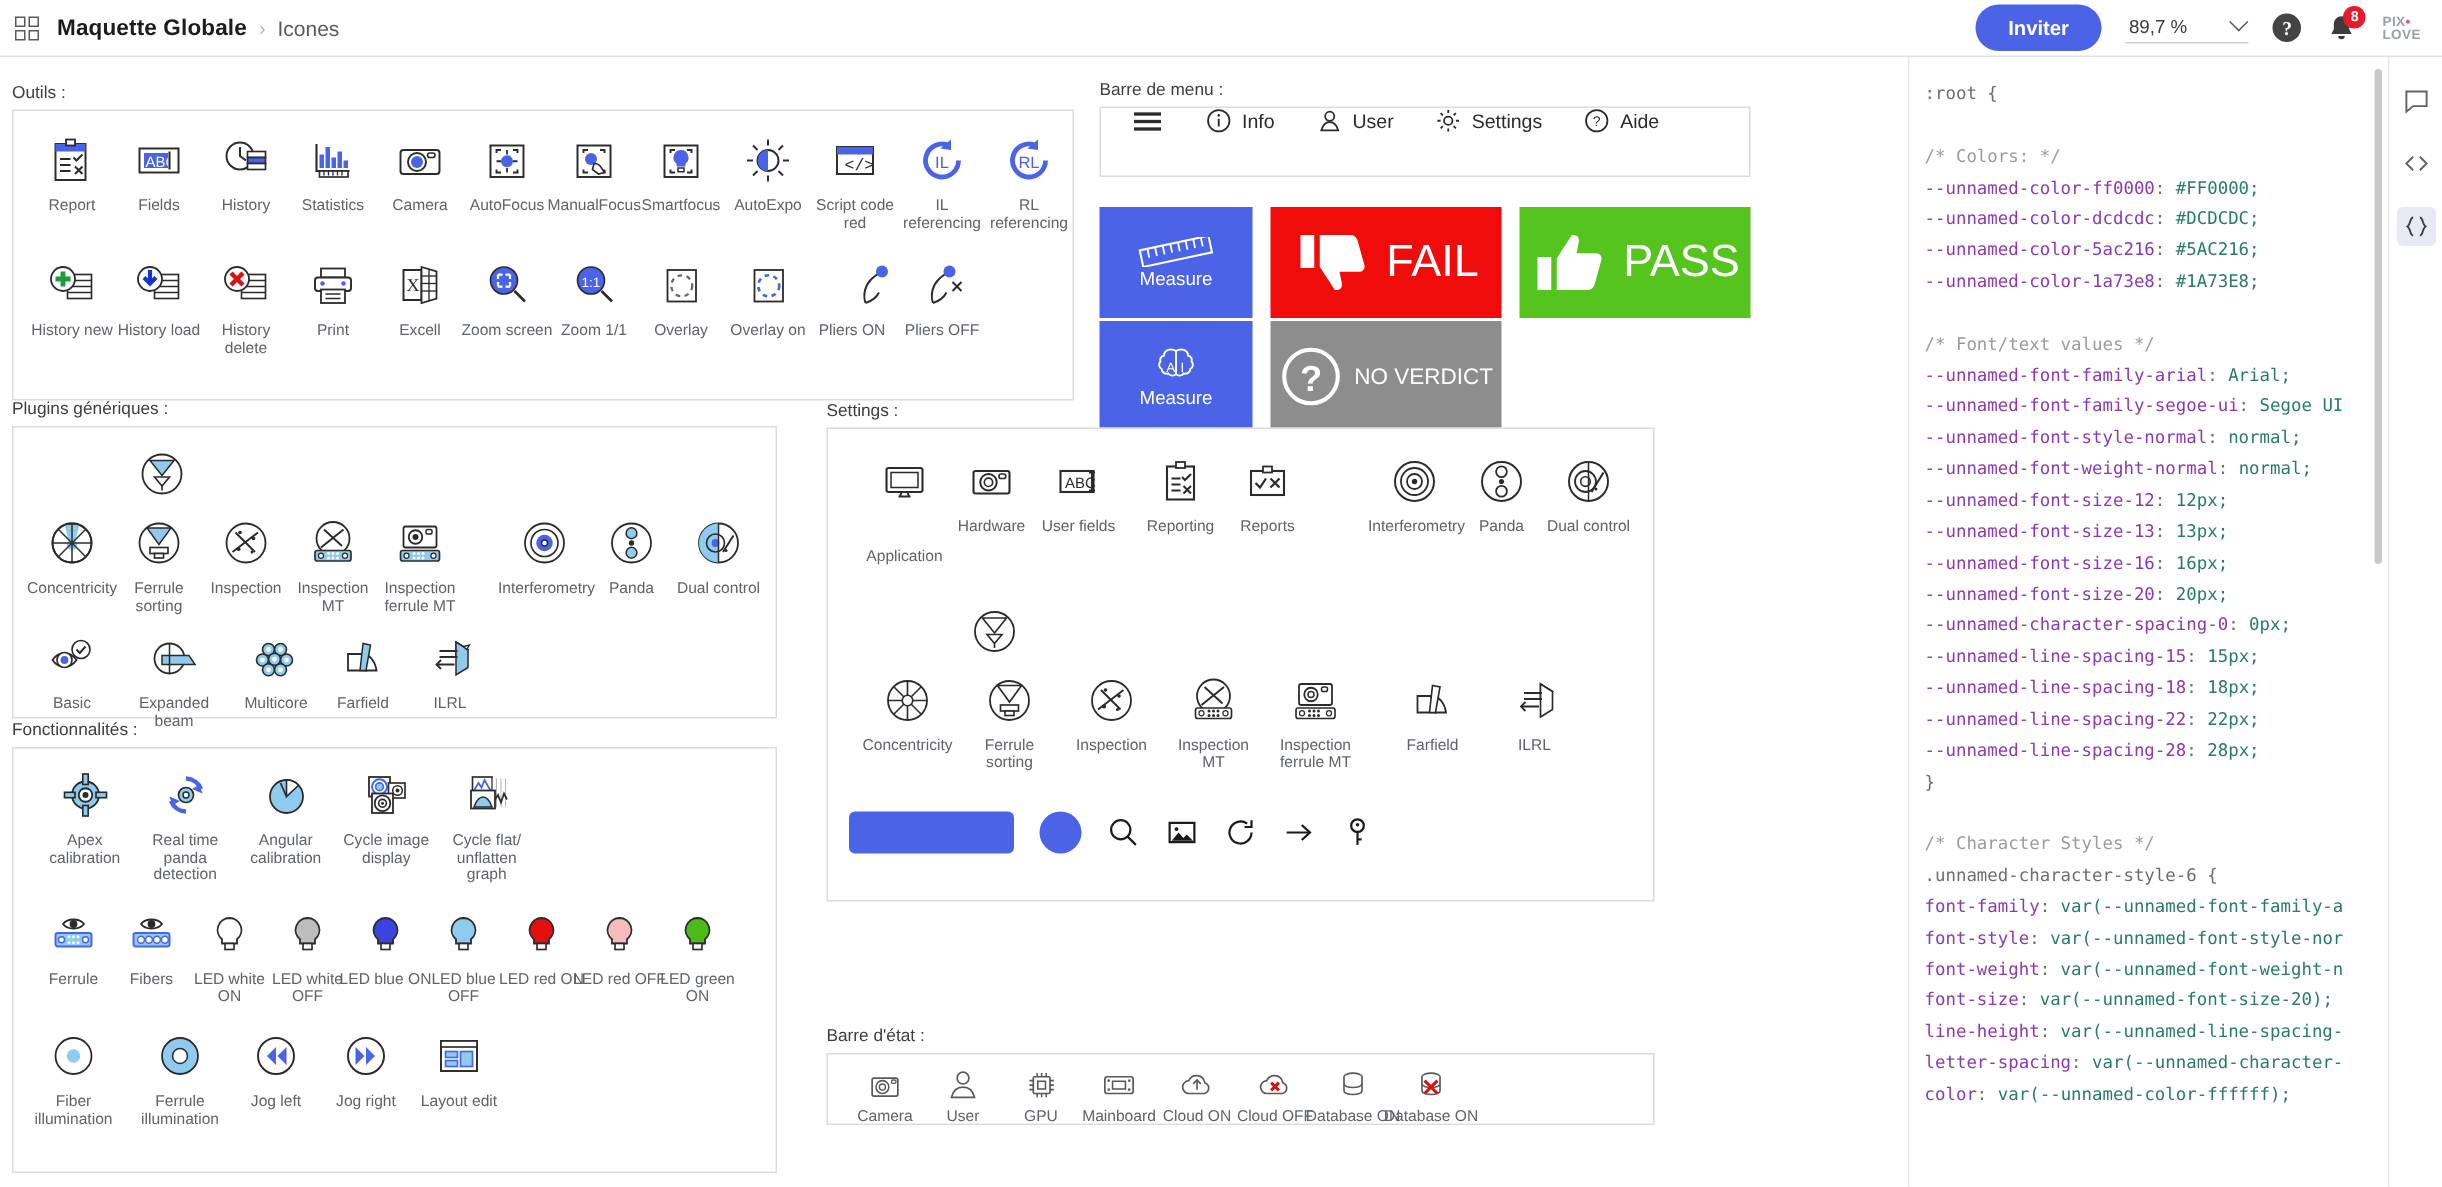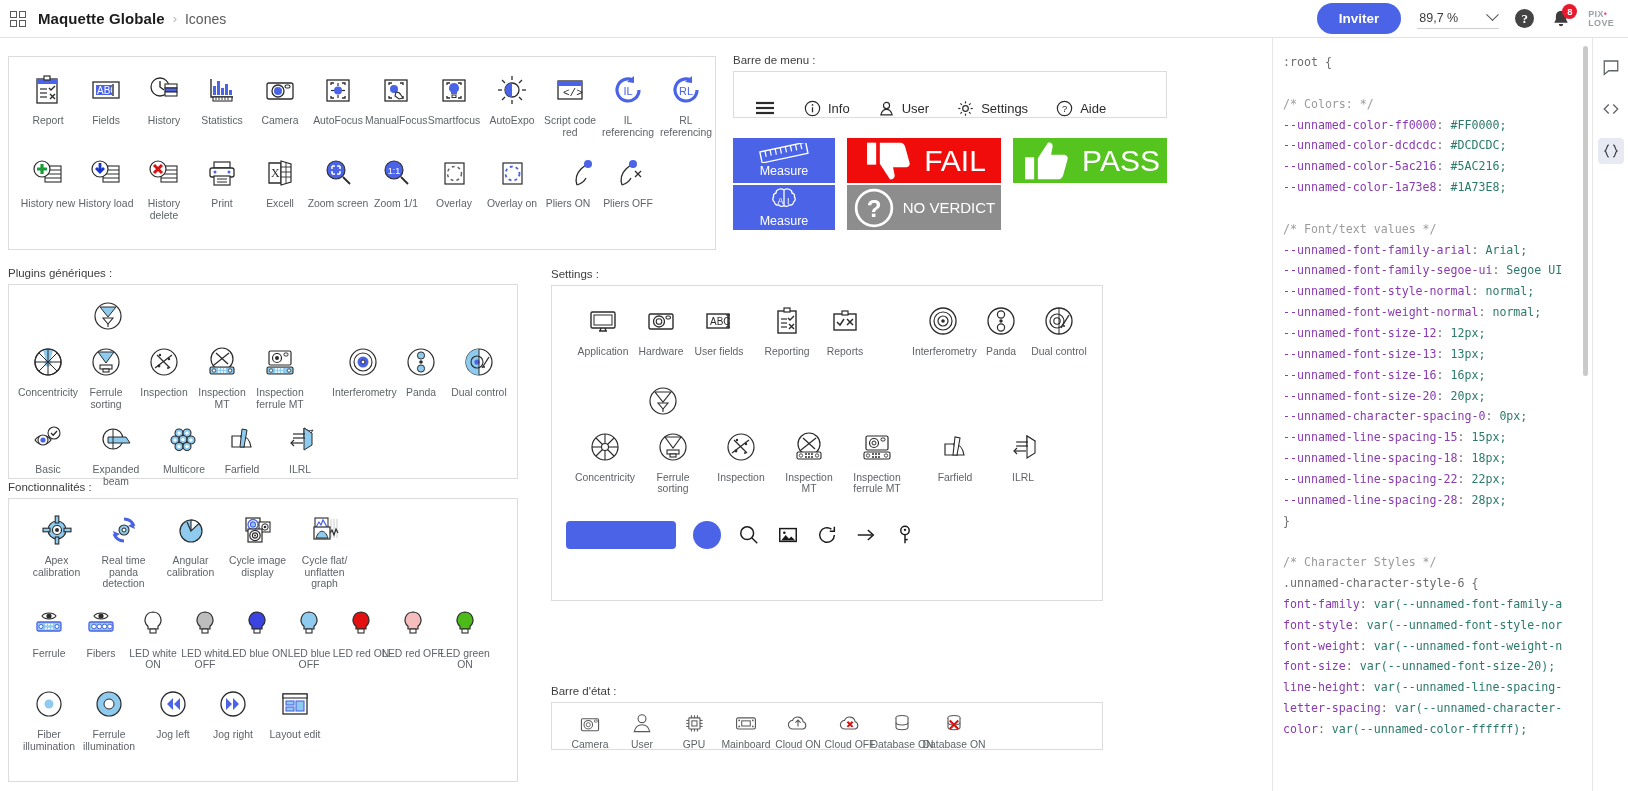--- a/index.html
+++ b/index.html
@@ -77,32 +77,32 @@
          width:62px; }
 
   
   #sec-outils { position:absolute; left:8px; top:56px; width:708px; }
   #sec-outils .panel { height:194px; padding:12px 0 0 0; }
   #sec-plugins { position:absolute; left:8px; top:267px; width:510px; }
   #sec-plugins .panel { height:195px; padding:10px 0 0 0; }
   #sec-fonct { position:absolute; left:8px; top:481px; width:510px; }
   #sec-fonct .panel { height:284px; padding:10px 0 0 0; }
   #sec-menu { position:absolute; left:733px; top:54px; width:434px; }
-  #sec-menu .panel { height:47px; display:flex; align-items:flex-end; padding-left:20px; gap:28px;}
+  #sec-menu .panel { height:47px; display:flex; align-items:flex-start; padding-left:20px; gap:28px;}
   #sec-settings { position:absolute; left:551px; top:268px; width:552px; }
   #sec-settings .panel { height:316px; padding:14px 0 0 0; }
   #sec-etat { position:absolute; left:551px; top:685px; width:552px; }
   #sec-etat .panel { height:48px; display:flex; align-items:flex-start; padding:6px 0 0 12px; }
 
   .menu-item { display:flex; align-items:center; gap:7px; font-size:13px; color:#2b2b2b;
     cursor:pointer; }
 
   
   #verdicts { position:absolute; left:733px; top:138px; width:434px; height:120px; }
-  .vrow { display:flex; height:45px;gap:12px; }
+  .vrow { display:flex; height:74px;gap:12px; }
   .vtile { display:flex; align-items:center; justify-content:center; gap:8px;
     color:#fff; font-family:"Liberation Sans", sans-serif; }
   .vtile.meas { flex-direction:column; gap:1px; width:108px; background:#4a63e7; font-size:12.5px;}
   .vtile.pass { width:163px; background:#55c41f; font-size:30px; }
   .vtile.fail { width:163px; background:#f10c0c; font-size:30px; }
   .vtile.nov  { width:163px; background:#8d8d8d; font-size:15px; line-height:17px; text-align:center;}
   .vspacer { width:163px; background:#fff; }
   .vgap { height:2px; background:#fff; }
 
   
@@ -143,20 +143,21 @@
       <span id="bell-badge">8</span>
     </div>
     <div id="logo">
       <div><span>PIX</span><span class="pink">•</span></div>
       <div><span>LOVE</span></div>
     </div>
   </div>
 </div>
 
 <div id="sec-outils">
+  <div class="sec-label">Outils :</div>
   <div class="panel">
     <div class="icon-row" id="outils-r1" style="padding-left:10px">
         <div class="cell" style="width: 58px;">
           <div class="gfx">
             <svg width="32" height="32" viewBox="0 0 32 32">
               <rect x="5" y="5" width="20" height="24" fill="#fff" stroke="#2b2b2b" stroke-width="1.3"></rect>
     <rect x="5" y="5" width="20" height="5" fill="#4a63e7"></rect>
               <rect x="12" y="2" width="6" height="4" fill="#fff" stroke="#2b2b2b" stroke-width="1.2"></rect>
     <g stroke="#2b2b2b" stroke-width="1.2">
                 <line x1="8" y1="15" x2="15" y2="15"></line>
@@ -871,21 +872,21 @@
     <div class="icon-row" id="fon-r3" style="padding-left:14px;margin-top:12px">
         <div class="cell" style="width: 52px; margin-left: 0px;">
           <div class="gfx">
             <svg width="32" height="32" viewBox="0 0 32 32">
               <circle cx="16" cy="16" r="12" fill="#fff" stroke="#2b2b2b" stroke-width="1.2"></circle>
               <circle cx="16" cy="16" r="4.5" fill="#8ecbef"></circle>
             </svg>
           </div>
           <div class="cap">Fiber illumination</div>
         </div>
-        <div class="cell" style="width: 52px; margin-left: 8px;">
+        <div class="cell" style="width: 52px; margin-left: 19px;">
           <div class="gfx">
             <svg width="32" height="32" viewBox="0 0 32 32">
               <circle cx="16" cy="16" r="12" fill="#8ecbef" stroke="#2b2b2b" stroke-width="1.2"></circle>
               <circle cx="16" cy="16" r="5" fill="#fff" stroke="#2b2b2b" stroke-width="1"></circle>
             </svg>
           </div>
           <div class="cap">Ferrule illumination</div>
         </div>
         <div class="cell" style="width: 52px; margin-left: 12px;">
           <div class="gfx">
@@ -1027,21 +1028,21 @@
       <span style="white-space:pre-line">NO VERDICT</span>
     </div>
     <div class="vspacer"></div>
   </div>
 </div>
 
 <div id="sec-settings">
   <div class="sec-label">Settings :</div>
   <div class="panel">
     <div class="icon-row" id="set-r1" style="padding-left:14px">
-        <div class="cell" style="width: 58px; margin-left: 8px;">
+        <div class="cell" style="width: 58px; margin-left: 8px; gap: 20px;">
           <div class="gfx">
             <svg width="32" height="32" viewBox="0 0 32 32">
               <rect x="4" y="7" width="24" height="16" rx="1.5" fill="#fff" stroke="#2b2b2b" stroke-width="1.4"></rect>
     <rect x="7" y="10" width="18" height="10" fill="#fff" stroke="#2b2b2b" stroke-width="1"></rect>
     <path d="M12 26h8M14 23l-1 3M18 23l1 3" stroke="#2b2b2b" stroke-width="1.3" fill="none"></path>
             </svg>
           </div>
           <div class="cap">Application</div>
         </div>
         <div class="cell" style="width: 58px; margin-left: 0px;">

